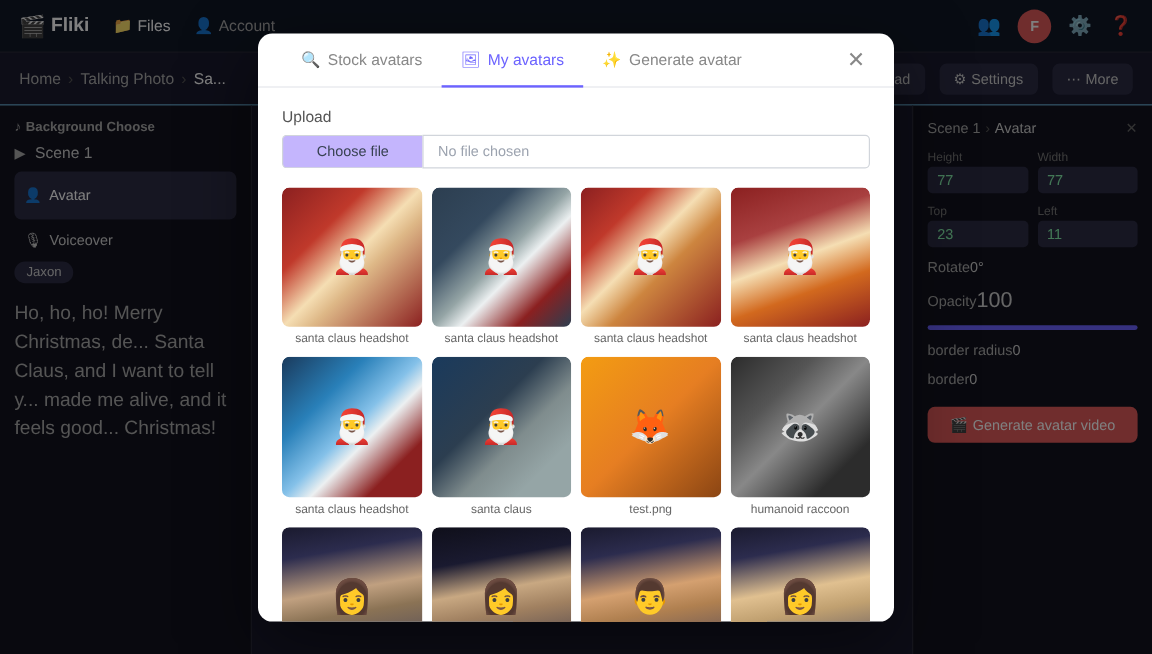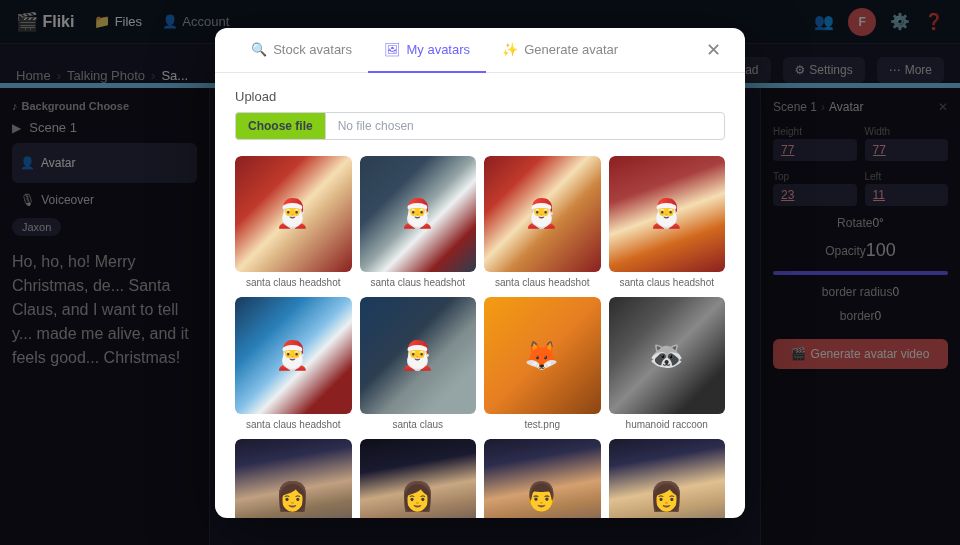--- a/index.html
+++ b/index.html
@@ -64,24 +64,24 @@
       color: #fff;
       font-size: 12px;
       font-weight: 600;
     }
 
     
     .second-nav {
       background: #1a1a2e;
       height: 44px;
       display: flex;
-      align-items: flex-end;
+      align-items: center;
       padding: 0 16px;
       gap: 8px;
-      border-bottom: 5px solid #7dd3fc;
+      border-bottom: 1px solid #7dd3fc;
     }
     .breadcrumb {
       display: flex;
       align-items: center;
       gap: 6px;
       color: #aaa;
       font-size: 13px;
     }
     .breadcrumb-sep { color: #555; }
     .breadcrumb-item.active { color: #fff; }
@@ -184,44 +184,43 @@
     .right-panel {
       width: 200px;
       background: #13131f;
       border-left: 1px solid #2d2d3d;
       padding: 12px;
       flex-shrink: 0;
     }
     .prop-row {
       display: flex;
       align-items: center;
-      justify-content: center;
+      justify-content: flex-start;
       margin-bottom: 10px;
       font-size: 12px;
       color: #aaa;
     }
     .prop-pair {
       display: flex;
       gap: 8px;
       margin-bottom: 10px;
       justify-content: space-between;
     }
     .prop-field {
       flex: 1;
     }
     .prop-label { font-size: 10px; color: #777; margin-bottom: 2px; }
     .prop-input {
       background: #2d2d45;
       border: none;
-      color: #fca5a5;
+      color: #86efac;
       padding: 4px 8px;
       border-radius: 4px;
       font-size: 12px;
       width: 100%;
-      text-decoration: underline;
     }
     .breadcrumb-row {
       display: flex;
       align-items: center;
       gap: 4px;
       font-size: 12px;
       color: #aaa;
       margin-bottom: 12px;
     }
     .generate-btn {
@@ -305,29 +304,28 @@
       color: #555;
       margin-bottom: 8px;
       font-weight: 500;
     }
     .file-input-row {
       display: flex;
       align-items: center;
       gap: 0;
     }
     .file-choose-btn {
-      background: #84cc16;
+      background: #c4b5fd;
       border: 1px solid #d1d5db;
       border-right: none;
-      padding: 6px 12px;
+      padding: 6px 28px;
       font-size: 12px;
       color: #374151;
       cursor: pointer;
       border-radius: 4px 0 0 4px;
-      font-weight: bold;
     }
     .file-name {
       border: 1px solid #d1d5db;
       padding: 6px 12px;
       font-size: 12px;
       color: #9ca3af;
       border-radius: 0 4px 4px 0;
       flex: 1;
     }
 

